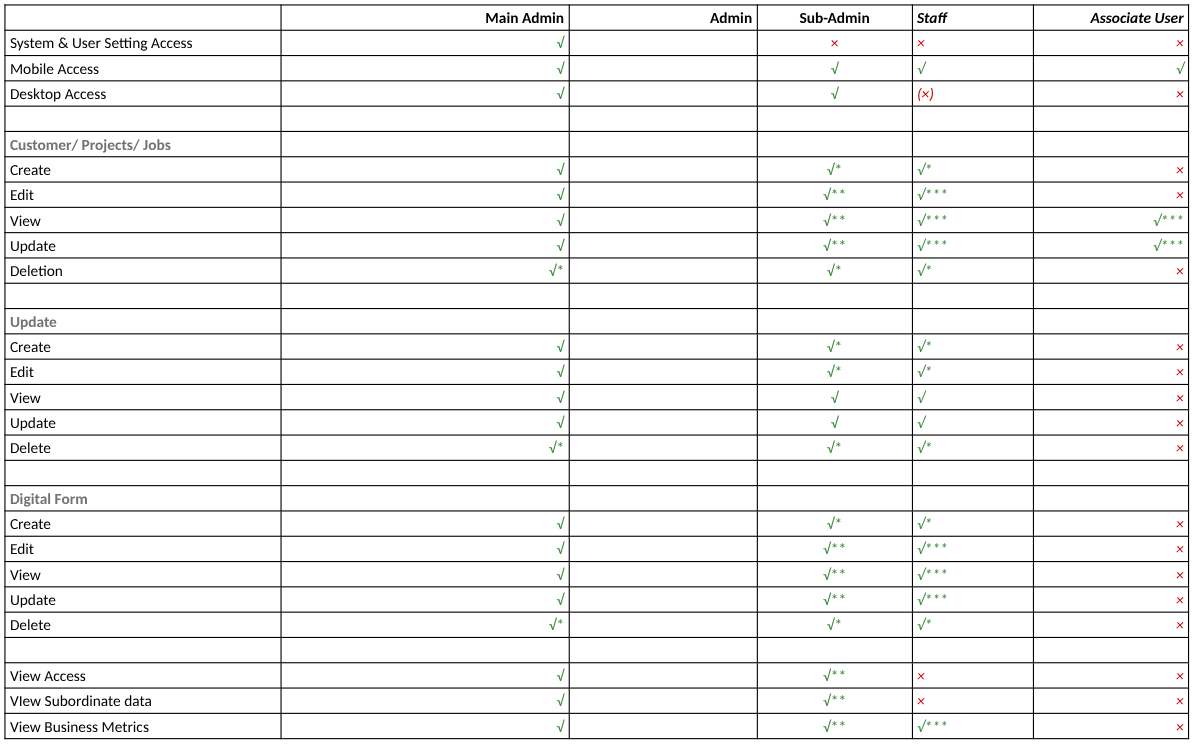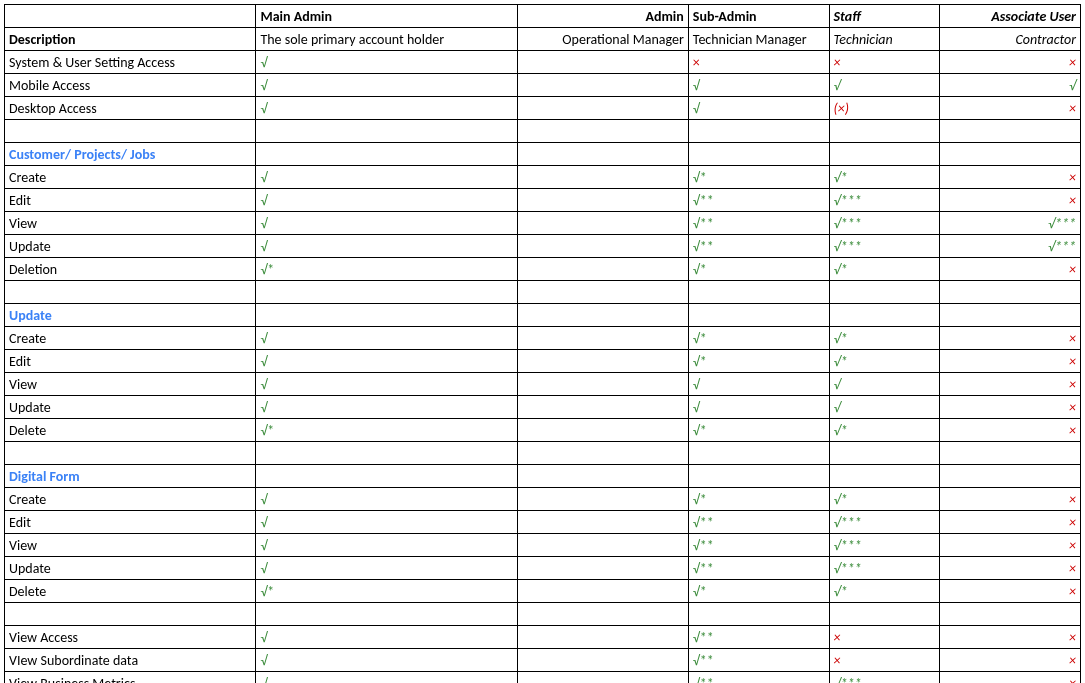--- a/index.html
+++ b/index.html
@@ -25,27 +25,27 @@
     padding: 1px 4px 1px 4px;
     height: 20px;
     vertical-align: middle;
     white-space: nowrap;
     overflow: hidden;
   }
   .desc {
     text-align: left;
     width: 250px;
   }
-  .col-main   { width: 260px; text-align: left; }
+  .col-main   { width: 260px; text-align: right; }
   .col-admin  { width: 170px; text-align: right; }
-  .col-sub    { width: 140px; text-align: left; }
+  .col-sub    { width: 140px; text-align: center; }
   .col-staff  { width: 110px; text-align: left; font-style: italic; }
   .col-assoc  { width: 140px; text-align: right; font-style: italic; }
   .bold { font-weight: bold; }
-  .section { font-weight: bold; color: #3b82f6; }
+  .section { font-weight: bold; color: #737373; }
   .check { color: #3c8c3c; }
   .cross { color: #cc0000; }
 </style>
 </head>
 <body>
 
 <div class="sheet">
   <table>
     <colgroup>
       <col class="desc">
@@ -58,28 +58,20 @@
     <tbody>
         <tr>
           <td class="desc"></td>
           <td class="col-main bold">Main Admin</td>
           <td class="col-admin bold">Admin</td>
           <td class="col-sub bold">Sub-Admin</td>
           <td class="col-staff bold">Staff</td>
           <td class="col-assoc bold">Associate User</td>
         </tr>
         <tr>
-          <td class="desc bold">Description</td>
-          <td class="col-main">The sole primary account holder</td>
-          <td class="col-admin">Operational Manager</td>
-          <td class="col-sub">Technician Manager</td>
-          <td class="col-staff">Technician</td>
-          <td class="col-assoc">Contractor</td>
-        </tr>
-        <tr>
           <td class="desc">System &amp; User Setting Access</td>
           <td class="col-main"><span class="check">√</span></td>
           <td class="col-admin"></td>
           <td class="col-sub"><span class="cross">×</span></td>
           <td class="col-staff"><span class="cross">×</span></td>
           <td class="col-assoc"><span class="cross">×</span></td>
         </tr>
         <tr>
           <td class="desc">Mobile Access</td>
           <td class="col-main"><span class="check">√</span></td>

